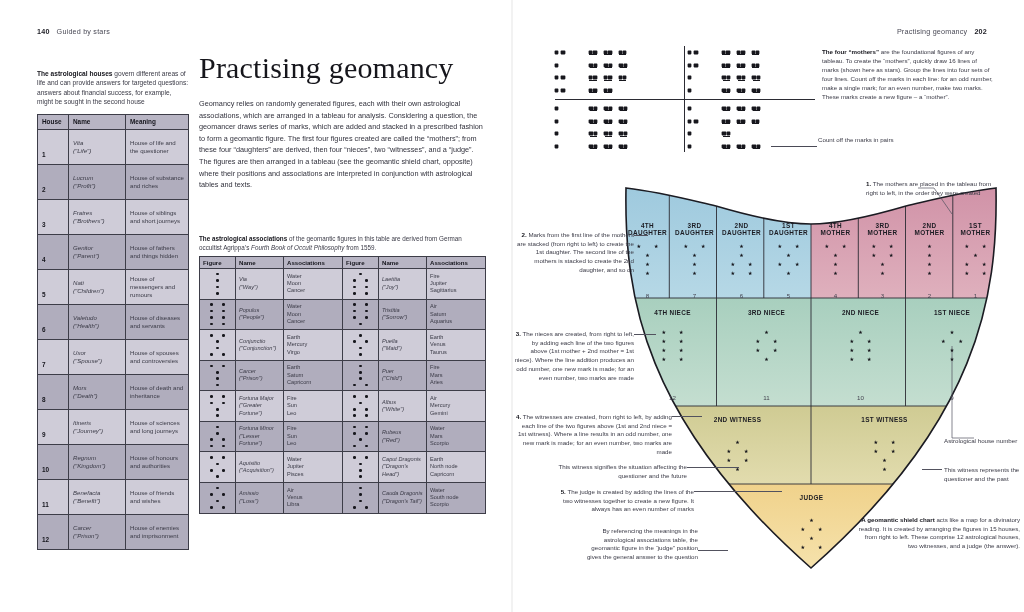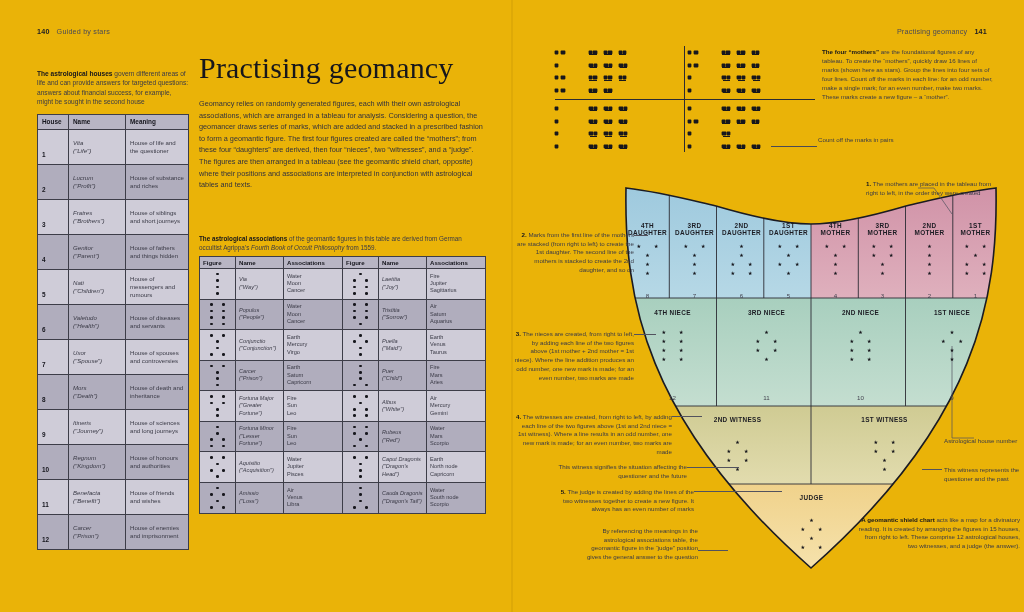--- a/index.html
+++ b/index.html
@@ -2,21 +2,21 @@
 <html><head>
 <meta charset="utf-8">
 <style>
   html,body{margin:0;padding:0;}
   body{
     width:1024px;height:612px;overflow:hidden;
     background:#b3b0bf;
     font-family:"Liberation Sans", sans-serif;
     color:#2b2b33;
   }
-  .page{position:relative;width:1024px;height:612px;background:#eab308;}
+  .page{position:relative;width:1024px;height:612px;background:#ffffff;}
   .gutter{position:absolute;left:511px;top:0;width:2px;height:612px;background:rgba(0,0,0,0.05);}
 
   
   .runhead{position:absolute;font-size:7.2px;letter-spacing:.2px;}
   .runhead .folio{font-weight:bold;color:#1d1d24;}
   .runhead .rtitle{color:#4a4a56;margin-left:7px;}
   #runhead-left{left:37px;top:27px;}
   #runhead-right{right:37px;top:27px;}
   #runhead-right .rtitle{margin-left:0;margin-right:7px;}
 
@@ -118,21 +118,21 @@
 </head>
 <body>
 
 <div class="page">
   <div class="gutter"></div>
 
   <div class="runhead" id="runhead-left">
     <span class="folio">140</span><span class="rtitle">Guided by stars</span>
   </div>
   <div class="runhead" id="runhead-right">
-    <span class="rtitle">Practising geomancy</span><span class="folio">141</span>
+    <span class="rtitle">Practising geomancy</span><span class="folio">202</span>
   </div>
 
   <div class="col-left">
     <div class="intro-note">
       <b>The astrological houses</b><span> govern different areas of life and can provide answers for targeted questions: answers about financial success, for example, might be sought in the second house</span>
     </div>
     <table class="tbl houses">
       <thead>
           <tr id="houses-head">
             <th>House</th>

